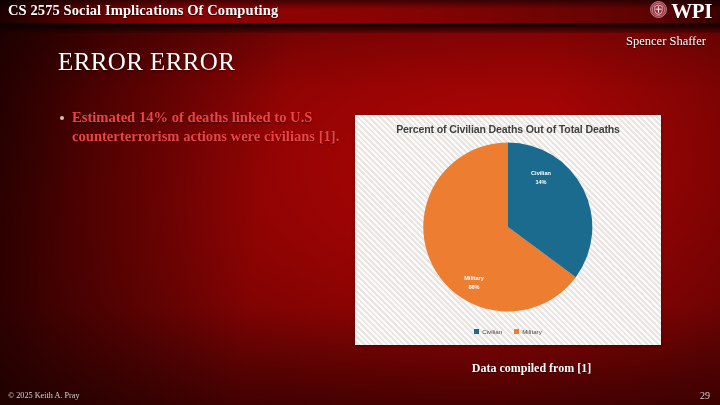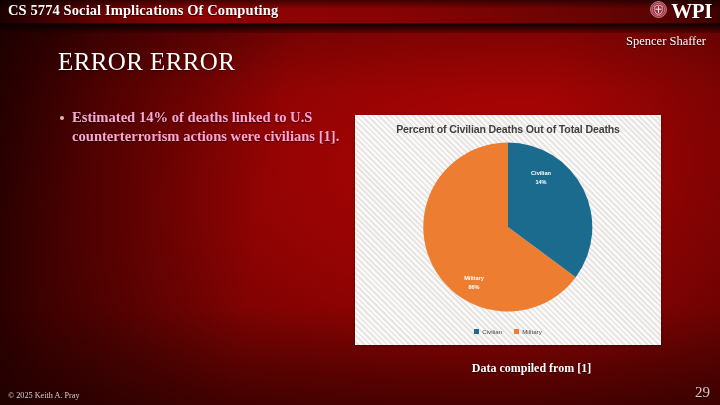--- a/index.html
+++ b/index.html
@@ -128,21 +128,21 @@
     gap: 8px;
   }
   .bullet-dot {
     width: 4px; height: 4px;
     border-radius: 50%;
     background: #d8bda0;
     margin-top: 8px;
     flex: 0 0 auto;
   }
   .bullet-text {
-    color: #f9a8d4;
+    color: #ef4444;
     font-family: "Liberation Serif", serif;
     font-weight: bold;
     font-size: 14.6px;
     line-height: 1.33;
     text-shadow: 0 1px 1px rgba(0,0,0,0.6);
   }
   
   .chart-panel {
     position: absolute;
     left: 355px; top: 115px;
@@ -227,37 +227,37 @@
     font-family: "Liberation Serif", serif;
     font-size: 8.2px;
     opacity: 0.92;
     text-shadow: 0 1px 1px rgba(0,0,0,0.6);
   }
   .footer-right {
     position: absolute;
     right: 10px; bottom: 4px;
     color: #e8dcdc;
     font-family: "Liberation Serif", serif;
-    font-size: 15px;
+    font-size: 10px;
     opacity: 0.9;
     text-shadow: 0 1px 1px rgba(0,0,0,0.6);
     margin-left: 24px;
   }
 </style>
 </head>
 <body>
 
 <div id="slide">
 
   <div class="bg-base"></div>
   <div class="bg-vignette"></div>
 
   <div class="header-bar"></div>
   <div class="header-underline"></div>
-  <div class="header-title">CS 5774 Social Implications Of Computing</div>
+  <div class="header-title">CS 2575 Social Implications Of Computing</div>
 
   <div class="wpi-logo">
     <span>
       <svg class="wpi-seal" width="17" height="17" viewBox="0 0 34 34" aria-hidden="true">
         <circle cx="17" cy="17" r="16" fill="#9e2b39"></circle>
         <circle cx="17" cy="17" r="16" fill="none" stroke="#d9a9b2" stroke-width="1.4"></circle>
         <circle cx="17" cy="17" r="12.5" fill="none" stroke="#e3c3c9" stroke-width="1"></circle>
         <path d="M17 7 L25 10.5 L25 19 C25 23.5 21.2 26.3 17 27.6 C12.8 26.3 9 23.5 9 19 L9 10.5 Z" fill="#f0e4e6"></path>
         <path d="M17 8.4 L23.7 11.3 L23.7 18.9 C23.7 22.6 20.5 25 17 26.2
                  C13.5 25 10.3 22.6 10.3 18.9 L10.3 11.3 Z" fill="#9e2b39"></path>

